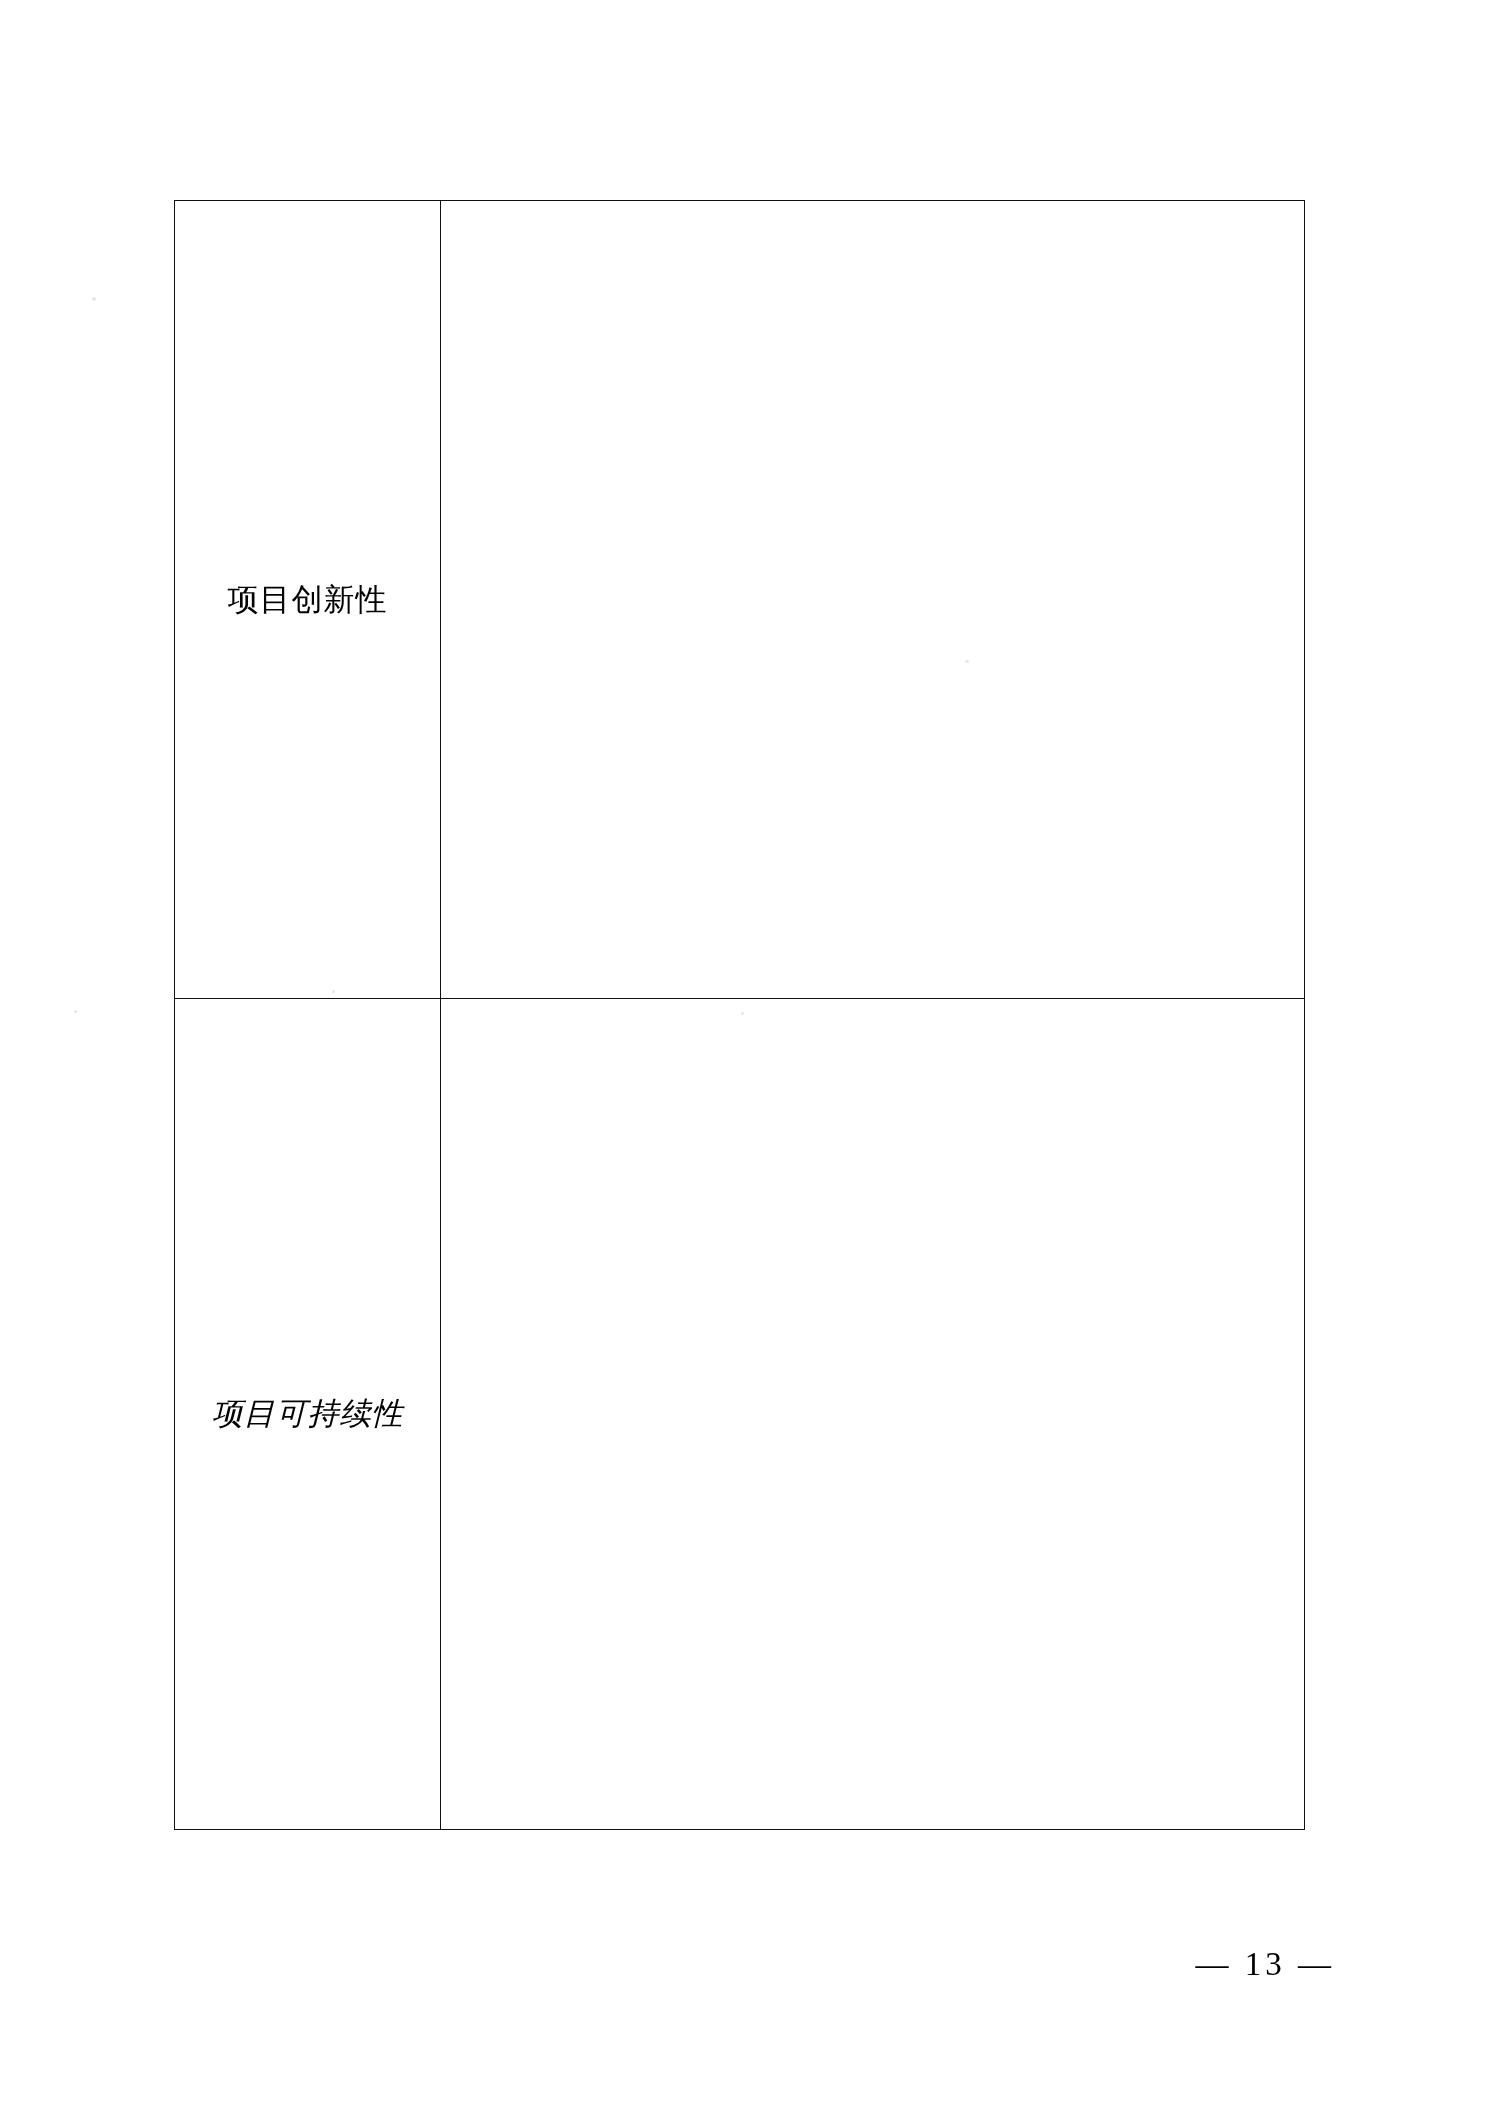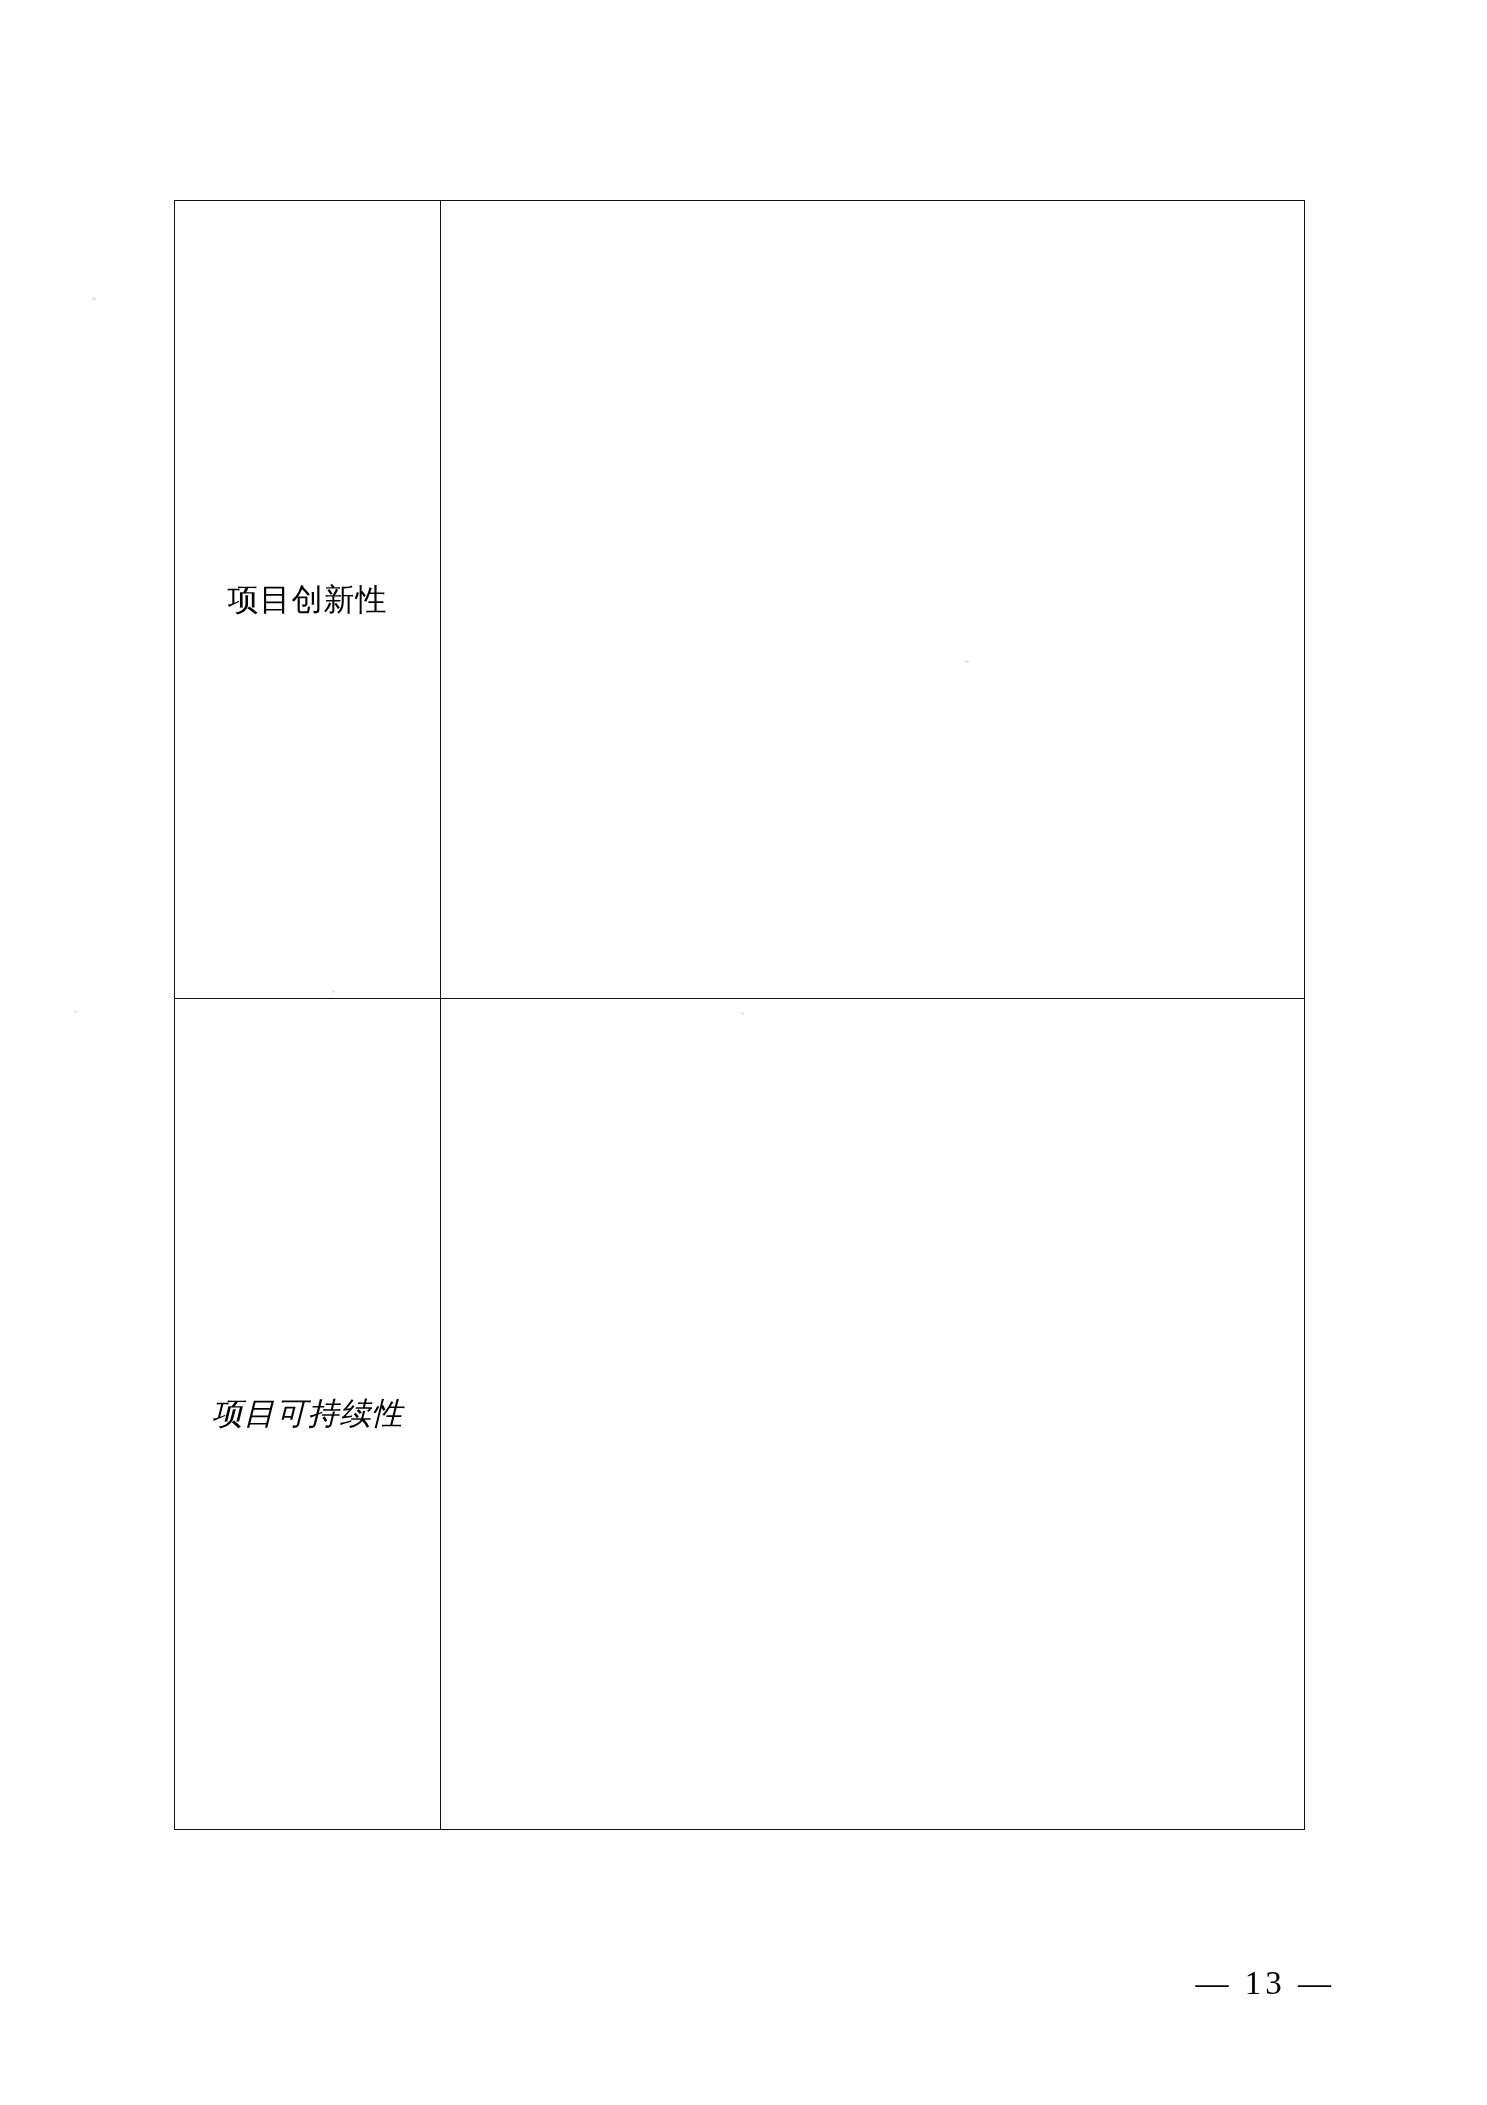--- a/index.html
+++ b/index.html
@@ -68,21 +68,20 @@
     line-height: 1.9;
     white-space: pre-wrap;
   }
   .page-number {
     position: absolute;
     right: 152px;
     top: 1946px;
     font-size: 33px;
     letter-spacing: 4px;
     font-family: "Liberation Serif", "DejaVu Serif", serif;
-    margin-top: 19px;
   }
 </style>
 </head>
 <body>
 
 <div class="page">
 
   <span class="speckle" style="left:92px; top:297px; width:4px; height:4px;"></span>
   <span class="speckle" style="left:74px; top:1010px; width:3px; height:3px;"></span>
   <span class="speckle" style="left:332px; top:990px; width:3px; height:3px;"></span>

